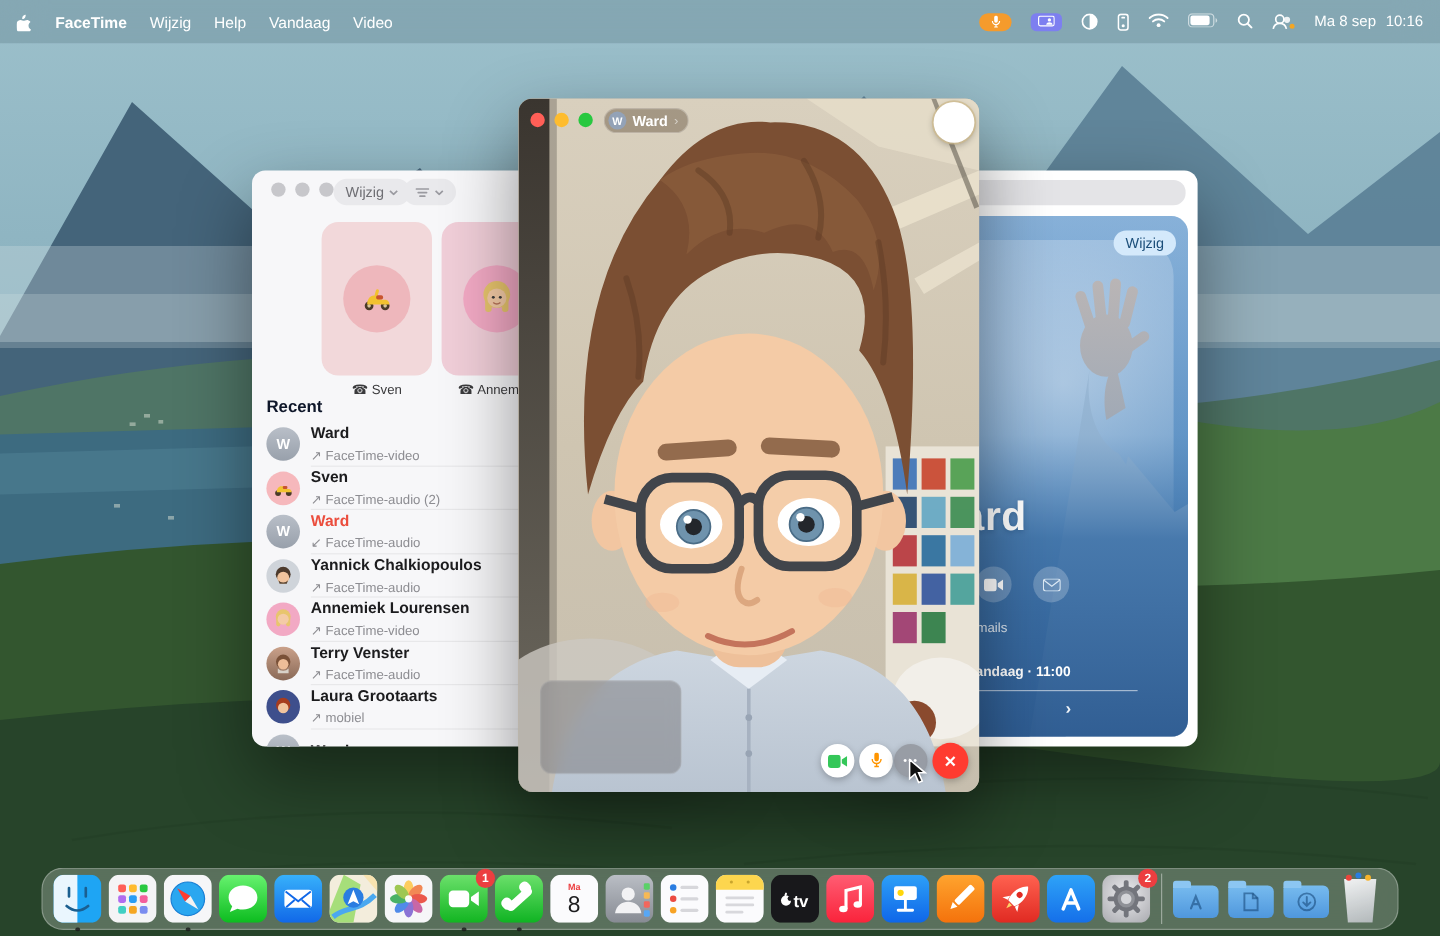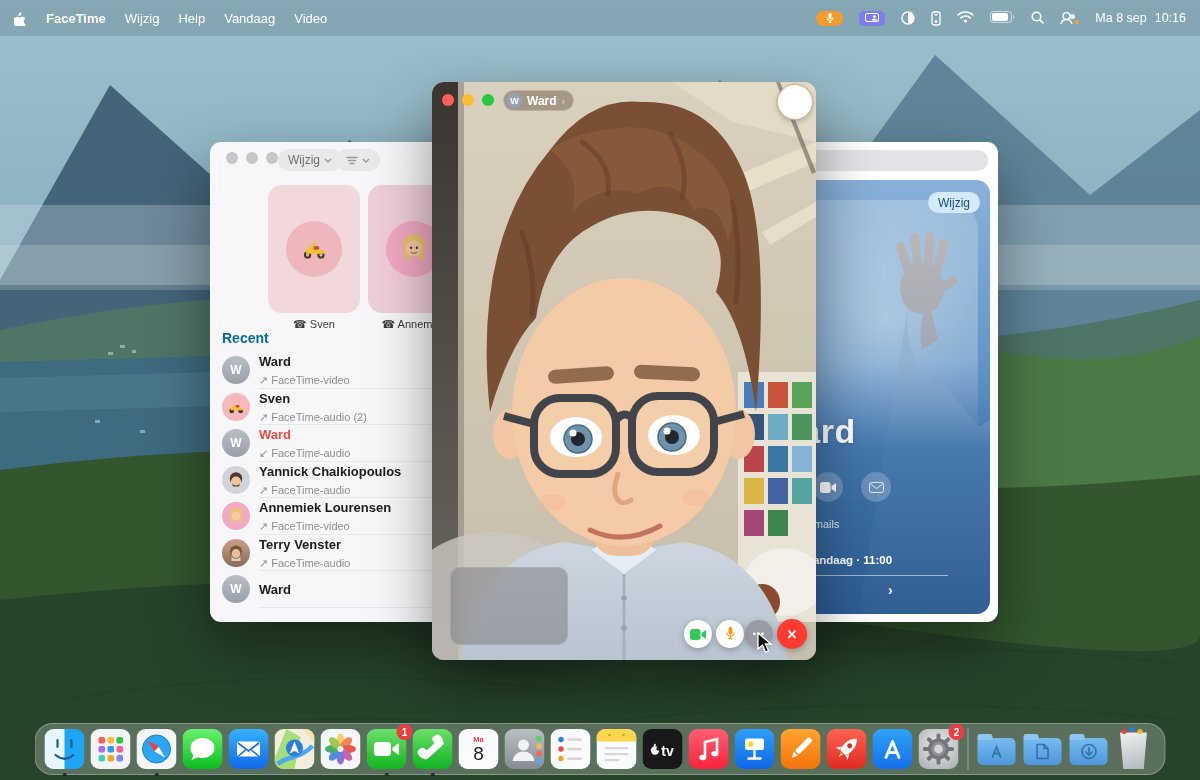--- a/index.html
+++ b/index.html
@@ -22,21 +22,21 @@
   
   .w-left{left:210px;top:142px;width:380px;height:480px;background:#f7f7f9;overflow:hidden;z-index:10}
   .tl{width:12px;height:12px;border-radius:50%}
   .tl-row{position:absolute;left:16px;top:10px;display:flex;gap:8px}
   .pill{height:22px;border-radius:12px;background:#e9e9ec;color:#6e6e73;font-size:12px;
     display:flex;align-items:center;gap:4px;padding:0 10px}
   .fav-card{position:absolute;top:43px;width:92px;height:128px;border-radius:14px}
   .fav-circle{position:absolute;left:50%;top:50%;transform:translate(-50%,-50%);width:56px;height:56px;border-radius:50%;
     display:flex;align-items:center;justify-content:center}
   .fav-cap{position:absolute;top:176px;width:92px;text-align:center;font-size:11px;color:#3a3a3c}
-  .rec-h{position:absolute;left:12px;top:188px;font-size:14px;font-weight:bold;color:#0369a1}
+  .rec-h{position:absolute;left:12px;top:188px;font-size:14px;font-weight:bold;color:#0f172a}
   .recents{position:absolute;left:12px;top:210px;width:356px}
   .row{height:36.5px;display:flex;align-items:center;gap:9px;position:relative}
   .row::after{content:"";position:absolute;left:37px;right:10px;bottom:0;height:1px;background:#e8e8ea}
   .av{width:28px;height:28px;border-radius:50%;flex:none;display:flex;align-items:center;justify-content:center;
     color:#fff;font-size:12px;font-weight:bold}
   .av-gray{background:linear-gradient(#b9bfc8,#98a0ab)}
   .rname{font-size:13px;font-weight:600;color:#1c1c1e;line-height:15px}
   .rname.missed{color:#eb4d3d}
   .rsub{font-size:11px;color:#8d8d92;line-height:13px}
 
@@ -317,20 +317,30 @@
         <svg width="20" height="20" viewBox="0 0 20 20">
             <circle cx="10" cy="8.5" r="6" fill="#7a5138"></circle>
             <circle cx="10" cy="10.5" r="4.4" fill="#edbd98"></circle>
             <path d="M5.5 14a6 6 0 009 0v4h-9z" fill="#d8d2c8"></path>
           </svg>
       </span>
       <span><span class="rname">Terry Venster</span><br>
         <span class="rsub"><span>↗</span> <span>FaceTime-audio</span></span></span>
     </div>
     <div class="row">
+      <span class="av" style="background:#3e4f8c">
+        <svg width="20" height="20" viewBox="0 0 20 20">
+            <circle cx="10" cy="8.5" r="6" fill="#a63c1e"></circle>
+            <circle cx="10" cy="11" r="4.4" fill="#f1c49e"></circle>
+          </svg>
+      </span>
+      <span><span class="rname">Laura Grootaarts</span><br>
+        <span class="rsub"><span>↗</span> <span>mobiel</span></span></span>
+    </div>
+    <div class="row">
       <span class="av av-gray">W</span>
       <span><span class="rname">Ward</span></span>
     </div>
   </div>
 </div>
 
 <div class="win w-right">
   <div class="search-pill"></div>
   <div class="c-card">
     <div class="c-wall"></div>

